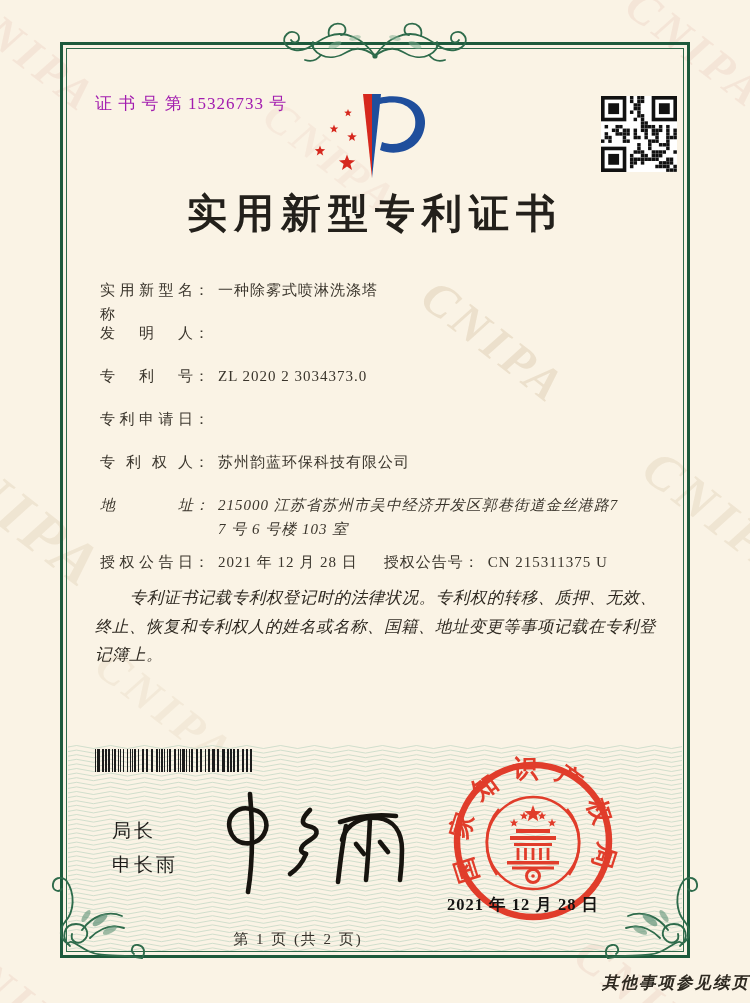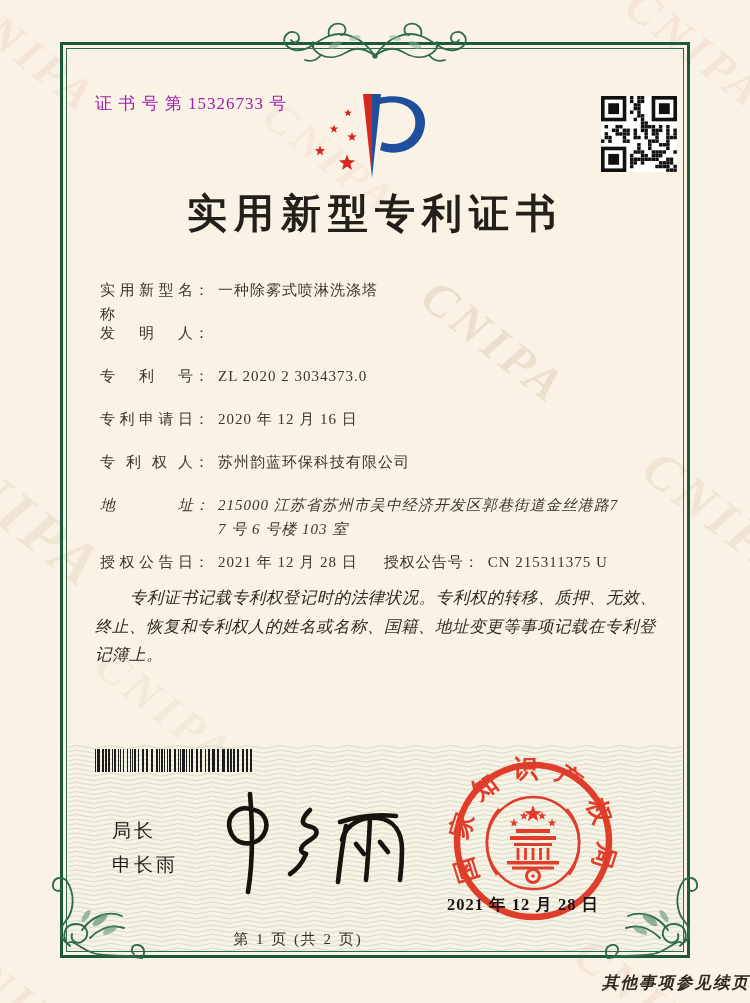--- a/index.html
+++ b/index.html
@@ -350,21 +350,20 @@
         <span class="fcolon">：</span>
     </div>
     <div class="frow">
       <span class="flabel">专利号</span>
         <span class="fcolon">：</span>
       <span class="fvalue">ZL 2020 2 3034373.0</span>
     </div>
     <div class="frow">
       <span class="flabel">专利申请日</span>
         <span class="fcolon">：</span>
-      <span class="fvalue">2020 年 12 月 16 日</span>
     </div>
     <div class="frow">
       <span class="flabel">专利权人</span>
         <span class="fcolon">：</span>
       <span class="fvalue">苏州韵蓝环保科技有限公司</span>
     </div>
     <div class="frow frow-addr">
       <span class="flabel">地址</span>
         <span class="fcolon">：</span>
       <span class="fvalue">

